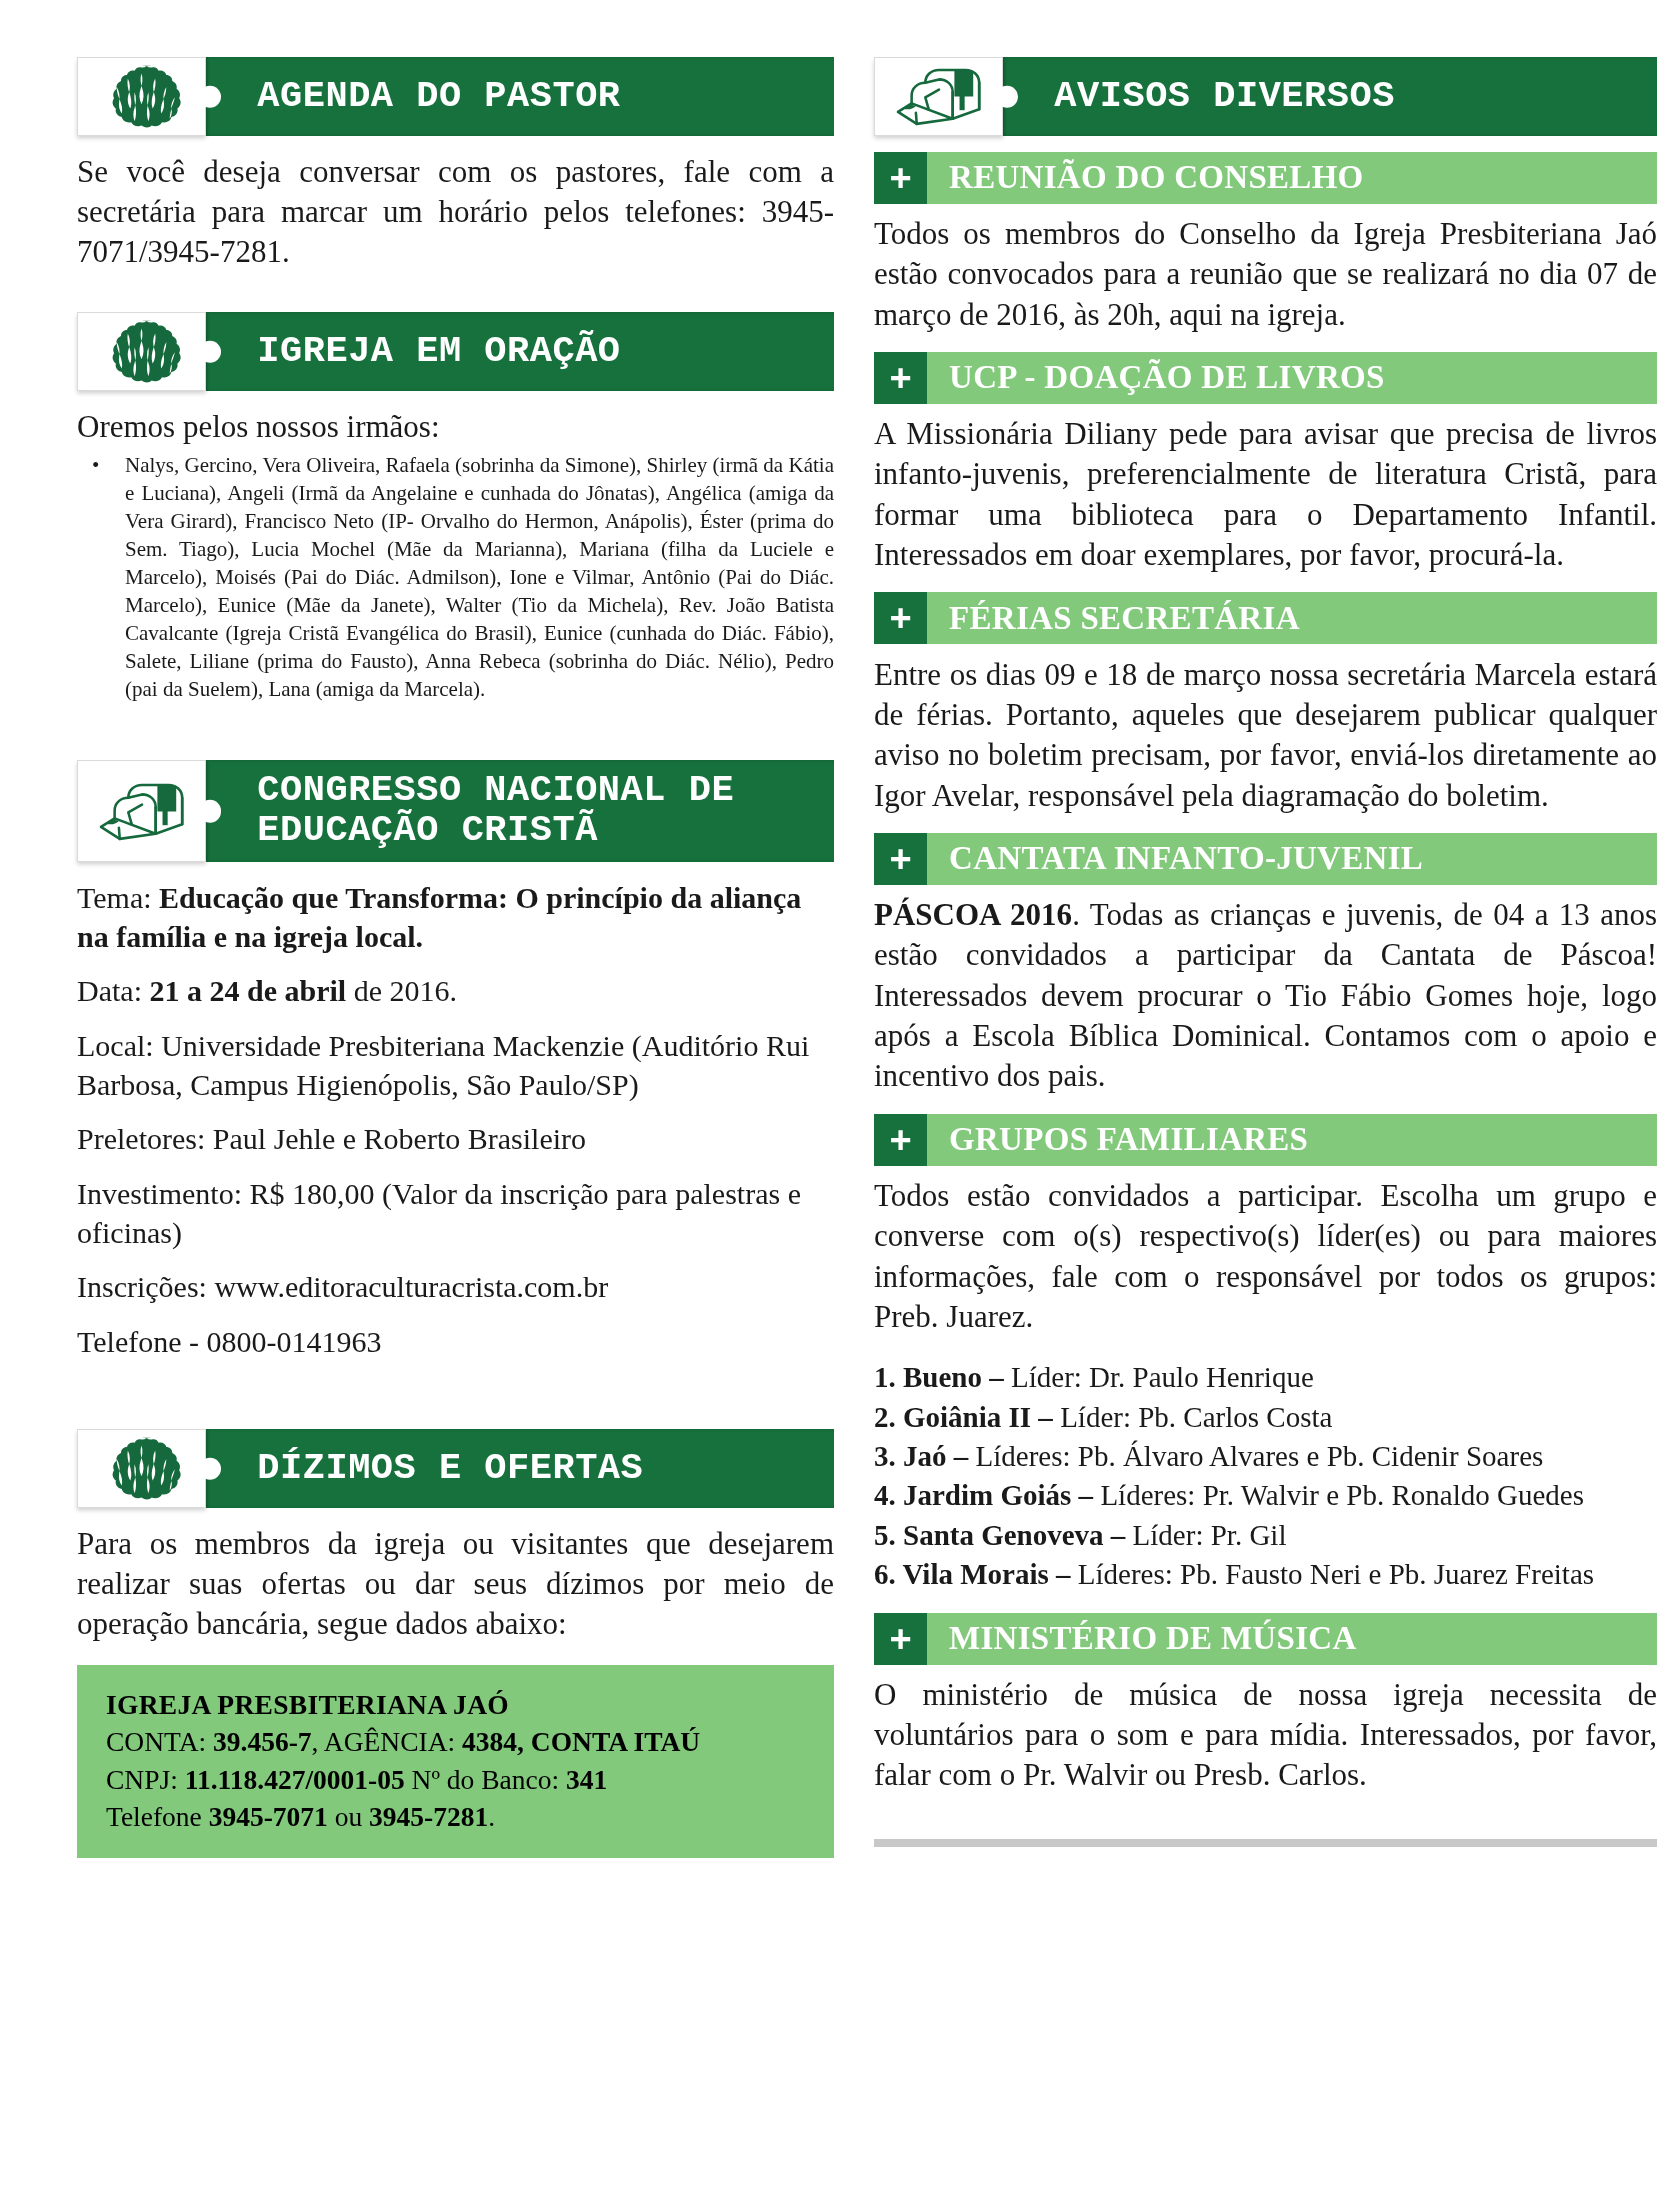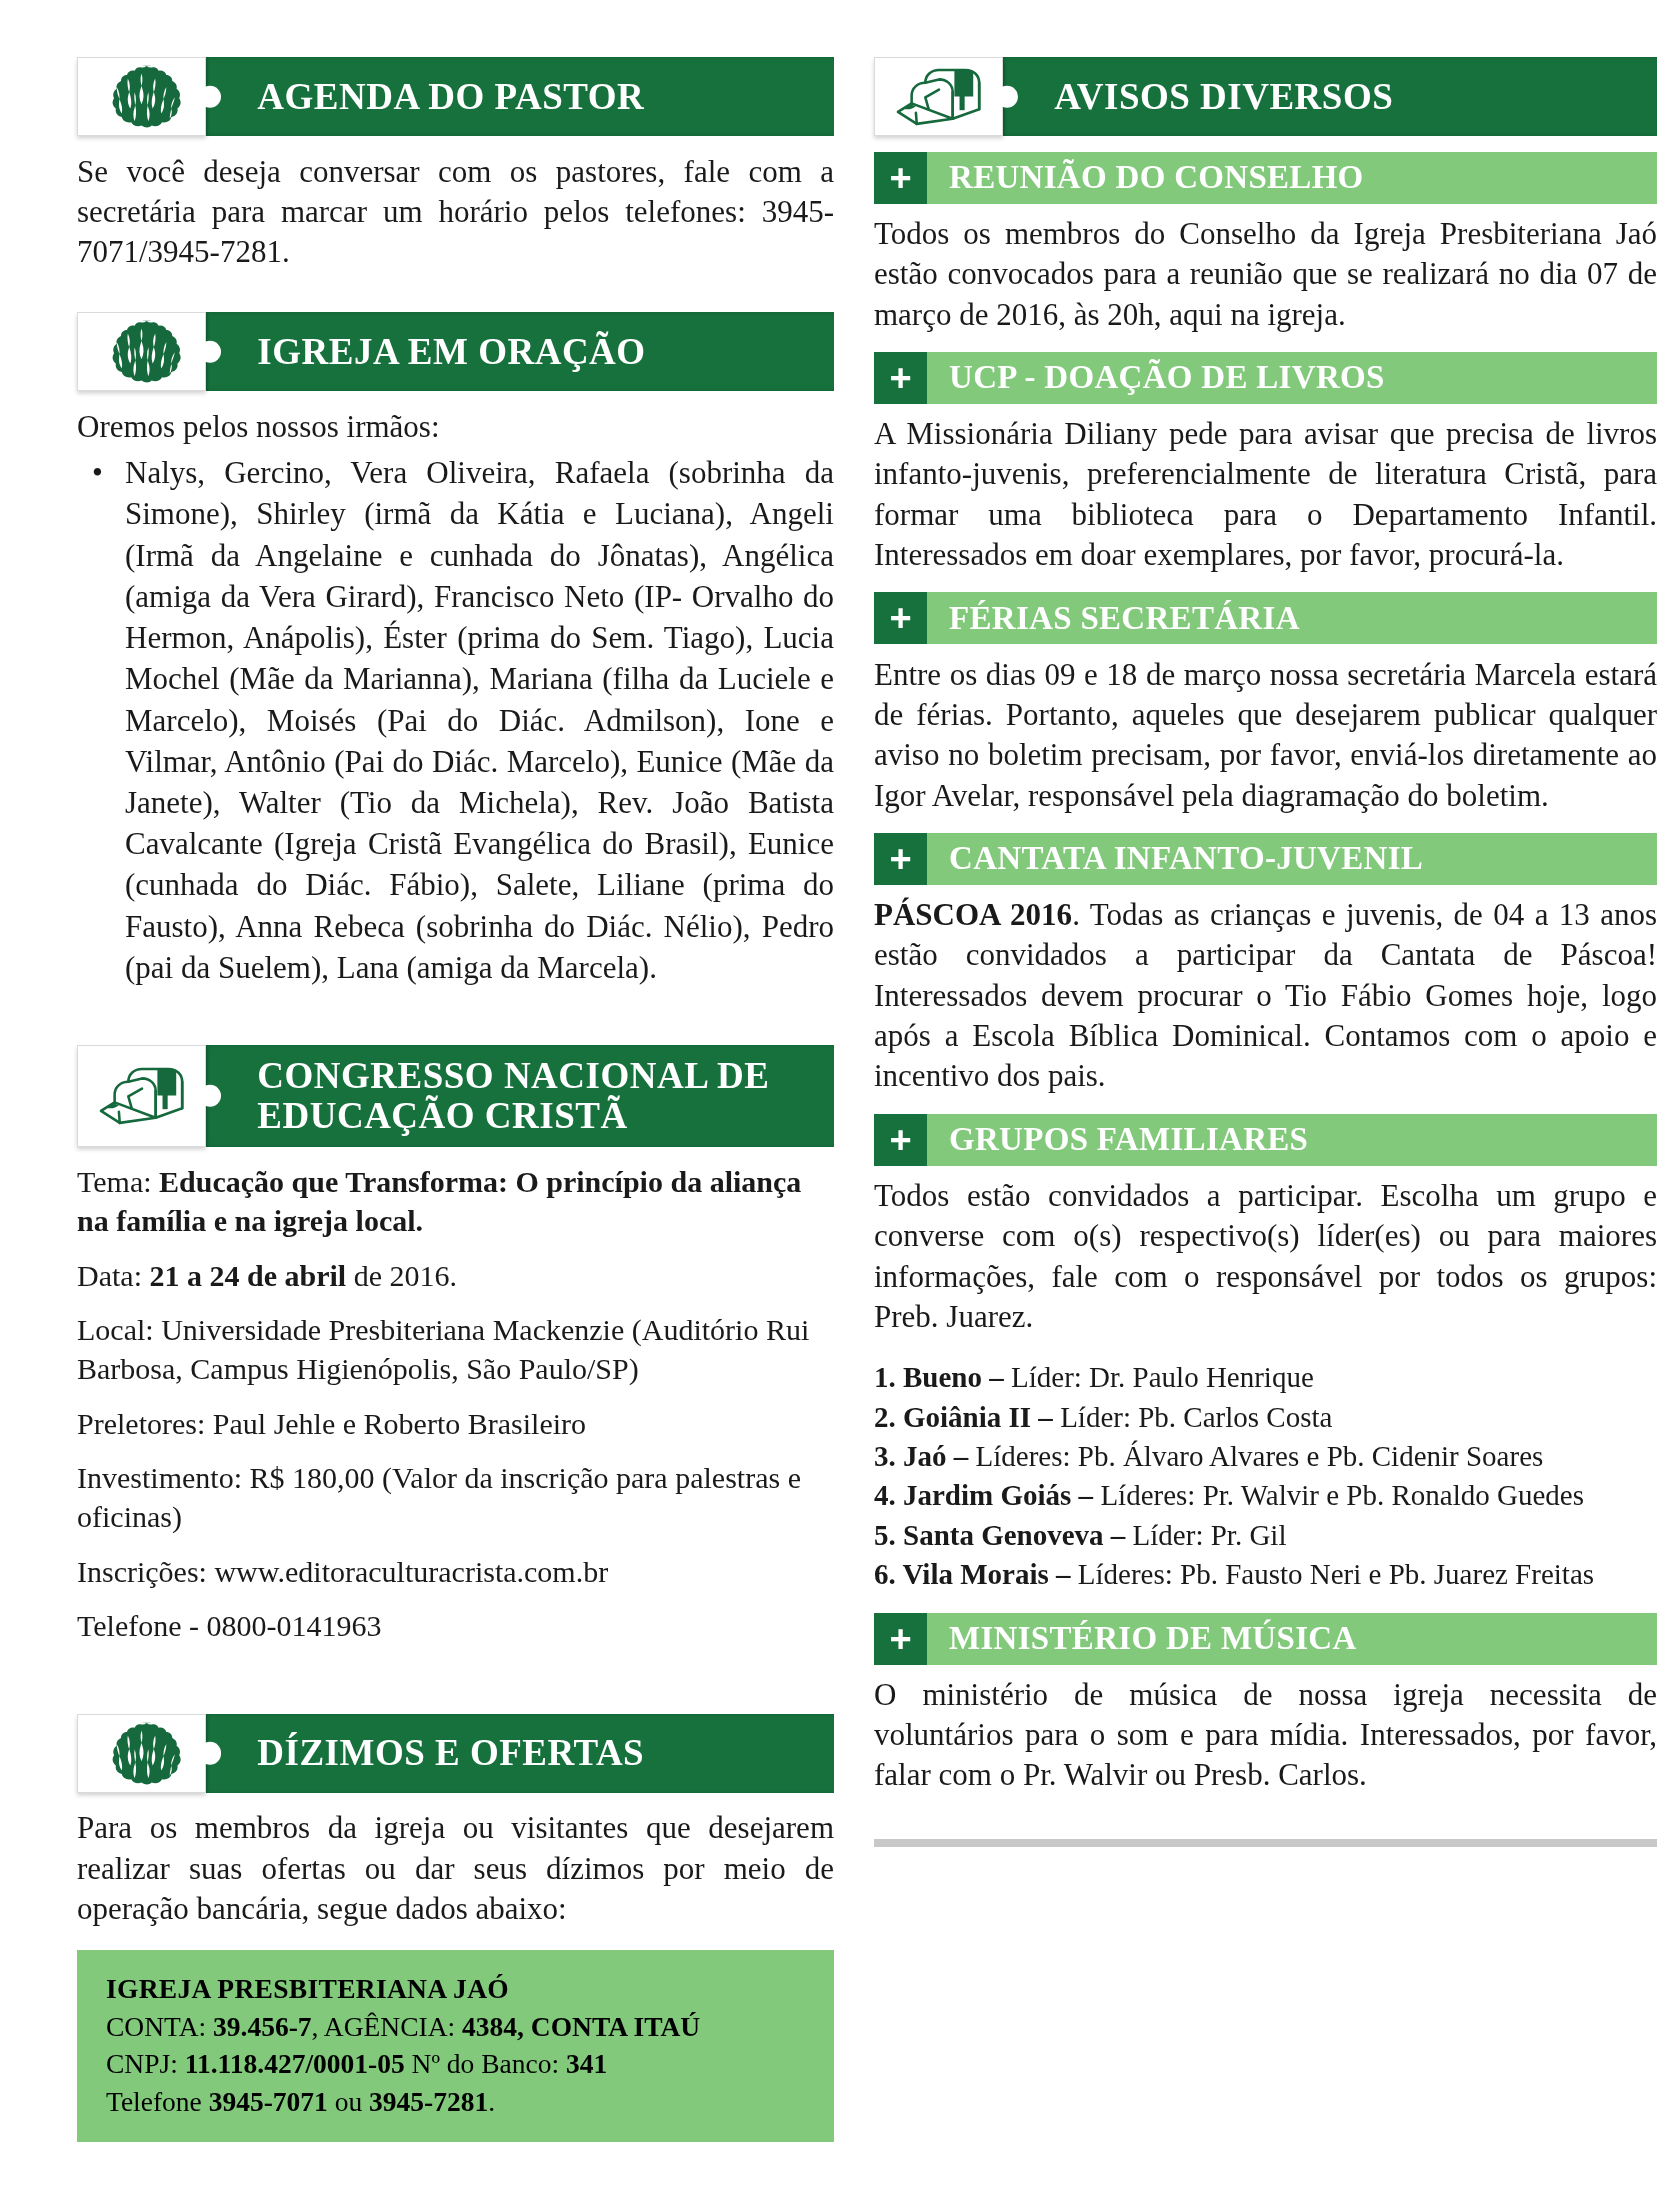--- a/index.html
+++ b/index.html
@@ -63,21 +63,21 @@
     background:#ffffff;
     z-index:4;
   }
   .sec-head .bar h2{
     margin:0;
     color:#ffffff;
     font-size:37px;
     font-weight:bold;
     letter-spacing:0.5px;
     line-height:1.08;
-    font-family:Liberation Serif, serif;
+    font-family:Liberation Mono, monospace;
   }
   .sec-head.two-line{min-height:102px;}
 
   
   svg.ic{display:block;}
 
   
   p.body{
     margin:0 0 19px 0;
     font-size:31px;
@@ -88,21 +88,21 @@
   }
   p.body.tight{margin-bottom:12px;}
   .pray-intro{margin:0 0 5.2px 0;font-size:31px;line-height:1.30;}
   ul.pray{
     margin:0 0 22.4px 0;
     padding-left:48px;
     list-style:none;
   }
   ul.pray li{
     position:relative;
-    font-size:31px;
+    font-size:21px;
     line-height:1.33;
     text-align:justify;
     text-justify:inter-word;
   }
   ul.pray li::before{
     content:"\2022";
     position:absolute;
     left:-33px;
     top:0;
   }

